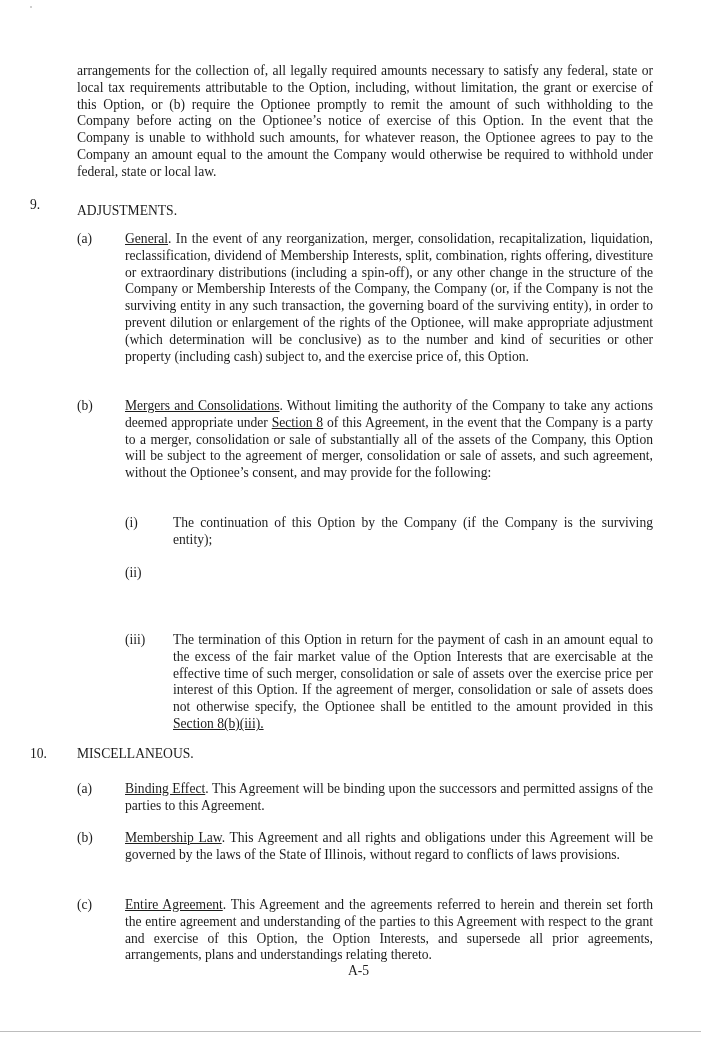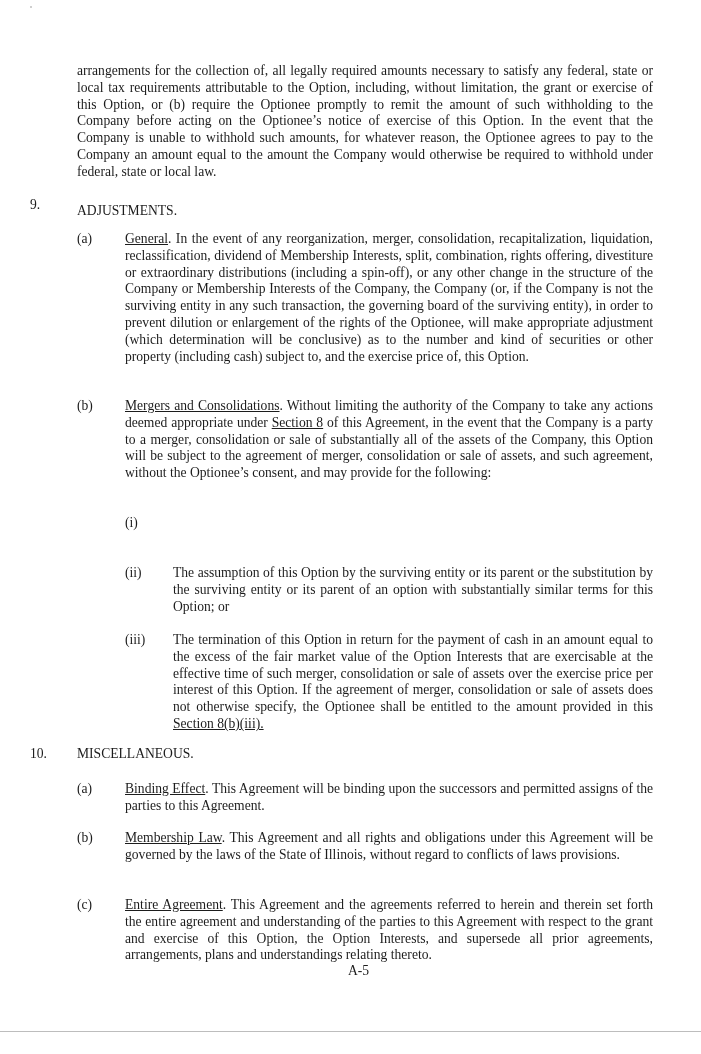--- a/index.html
+++ b/index.html
@@ -27,23 +27,23 @@
   <div class="num" style="left:30px; top:197px;">9.</div>
   <div class="num" style="left:77px; top:197px;margin-top:6px;">ADJUSTMENTS.</div>
 
   <div class="num" style="left:77px; top:231px;">(a)</div>
   <div class="block" style="left:125px; top:231px; width:528px;"><span class="u">General</span><span>.  In the event of any reorganization, merger, consolidation, recapitalization, liquidation, reclassification, dividend of Membership Interests, split, combination, rights offering, divestiture or extraordinary distributions (including a spin-off), or any other change in the structure of the Company or Membership Interests of the Company, the Company (or, if the Company is not the surviving entity in any such transaction, the governing board of the surviving entity), in order to prevent dilution or enlargement of the rights of the Optionee, will make appropriate adjustment (which determination will be conclusive) as to the number and kind of securities or other property (including cash) subject to, and the exercise price of, this Option.</span></div>
 
   <div class="num" style="left:77px; top:398px;">(b)</div>
   <div class="block" style="left:125px; top:398px; width:528px;"><span class="u">Mergers and Consolidations</span><span>.  Without limiting the authority of the Company to take any actions deemed appropriate under </span><span class="u">Section 8</span><span> of this Agreement, in the event that the Company is a party to a merger, consolidation or sale of substantially all of the assets of the Company, this Option will be subject to the agreement of merger, consolidation or sale of assets, and such agreement, without the Optionee’s consent, and may provide for the following:</span></div>
 
   <div class="num" style="left:125px; top:515px;">(i)</div>
+  <div class="block" style="left:173px; top:515px; width:480px;">The continuation of this Option by the Company (if the Company is the surviving entity);</div>
 
   <div class="num" style="left:125px; top:565px;">(ii)</div>
-  <div class="block" style="left:173px; top:565px; width:480px;">The assumption of this Option by the surviving entity or its parent or the substitution by the surviving entity or its parent of an option with substantially similar terms for this Option; or</div>
 
   <div class="num" style="left:125px; top:632px;">(iii)</div>
   <div class="block" style="left:173px; top:632px; width:480px;"><span>The termination of this Option in return for the payment of cash in an amount equal to the excess of the fair market value of the Option Interests that are exercisable at the effective time of such merger, consolidation or sale of assets over the exercise price per interest of this Option.  If the agreement of merger, consolidation or sale of assets does not otherwise specify, the Optionee shall be entitled to the amount provided in this </span><span class="u">Section 8(b)(iii).</span></div>
 
   <div class="num" style="left:30px; top:746px;">10.</div>
   <div class="num" style="left:77px; top:746px;">MISCELLANEOUS.</div>
 
   <div class="num" style="left:77px; top:781px;">(a)</div>
   <div class="block" style="left:125px; top:781px; width:528px;"><span class="u">Binding Effect</span><span>.  This Agreement will be binding upon the successors and permitted assigns of the parties to this Agreement.</span></div>
 

